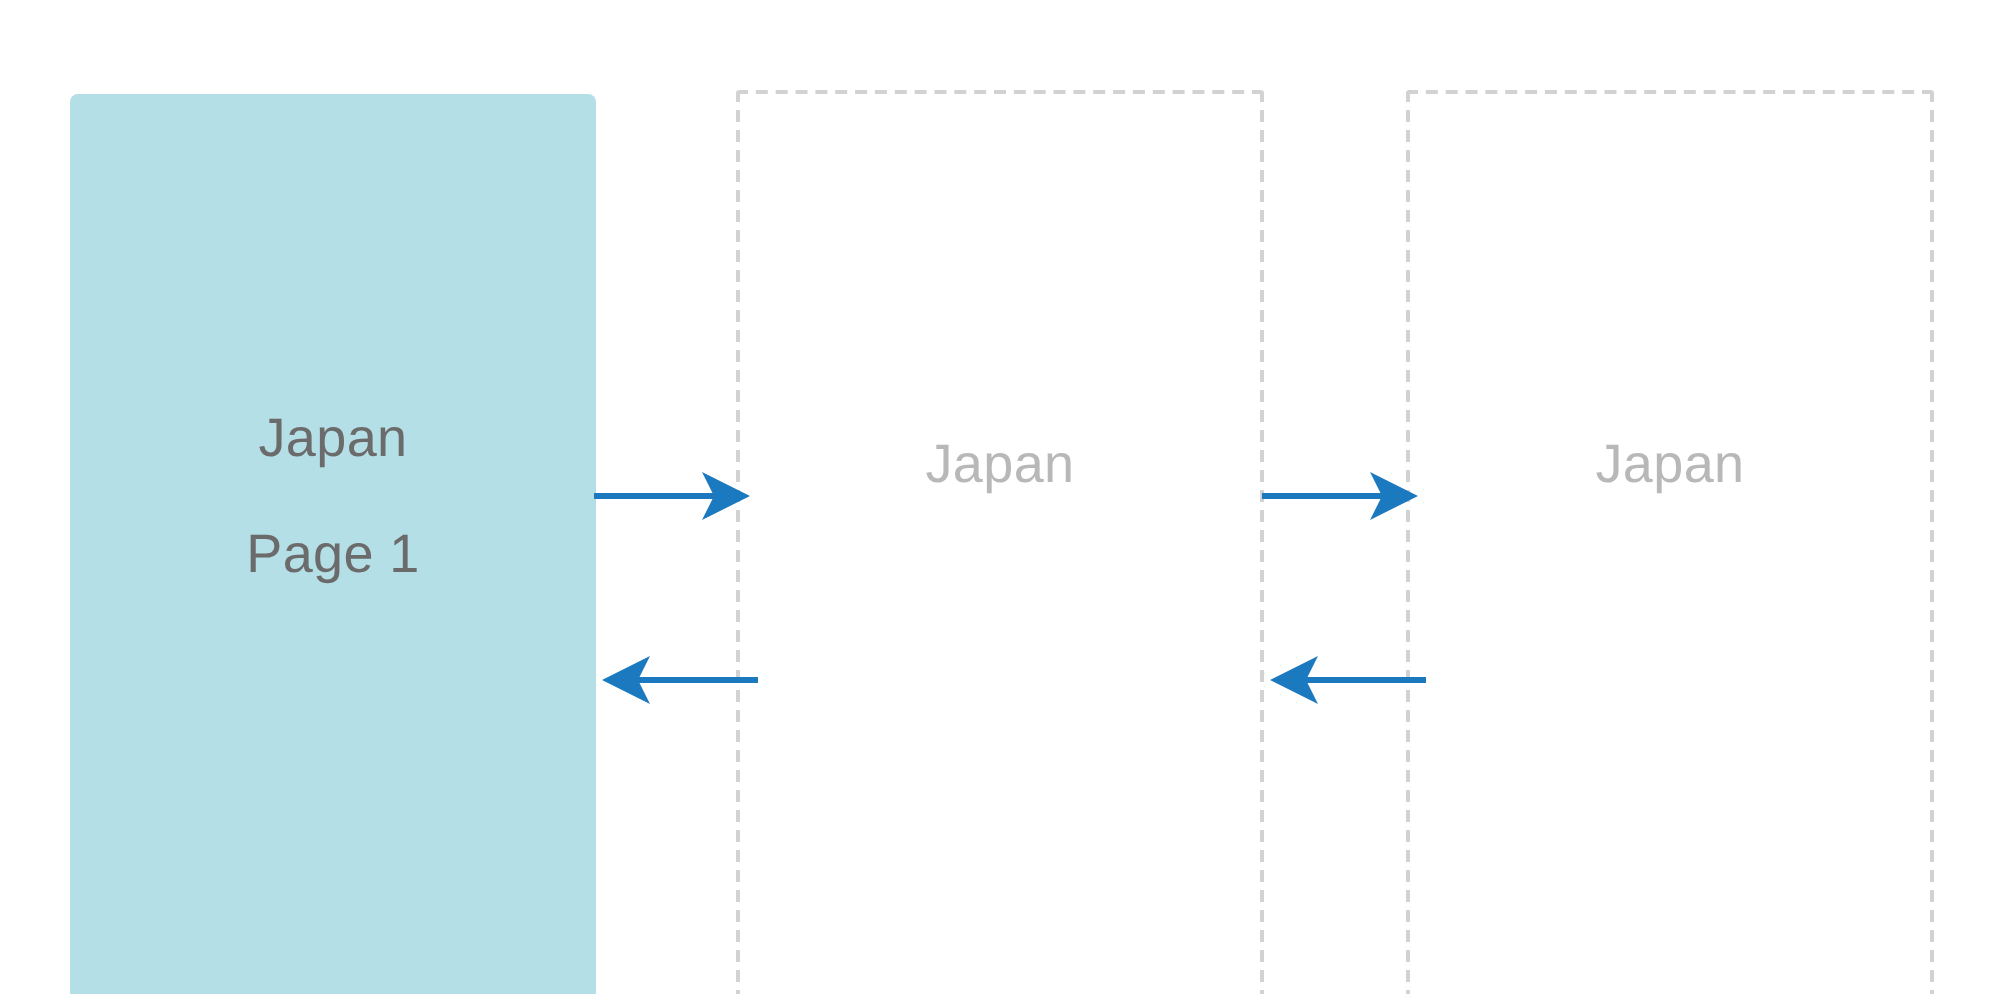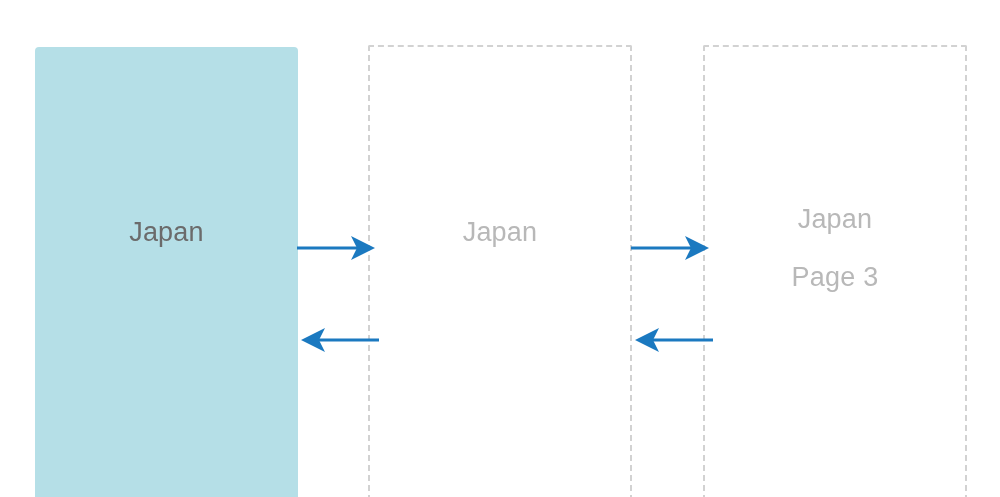--- a/index.html
+++ b/index.html
@@ -87,33 +87,33 @@
   }
 </style>
 </head>
 <body>
 
 <div id="diagram-canvas">
 
   <div class="page-box active" style="left:35px; top:19px; width:263px; height:462px;">
     <div class="page-text-stack">
       <span class="page-title">Japan</span>
+      <span class="page-subtitle">Page 1</span>
     </div>
   </div>
 
   <div class="page-box inactive" style="left:368px; top:17px; width:264px; height:466px;">
     <div class="page-text-stack">
       <span class="page-title">Japan</span>
     </div>
   </div>
 
   <div class="page-box inactive" style="left:703px; top:17px; width:264px; height:466px;">
     <div class="page-text-stack">
       <span class="page-title">Japan</span>
-      <span class="page-subtitle">Page 3</span>
     </div>
   </div>
 
   <svg class="arrow-svg" style="left:297px; top:232px;" width="82" height="32" viewBox="0 0 82 32">
     <line x1="0" y1="16" x2="64" y2="16" stroke="#1b79c0" stroke-width="3"></line>
     <path d="M 78 16 L 54 4 L 60 16 L 54 28 Z" fill="#1b79c0"></path>
   </svg>
 
   <svg class="arrow-svg" style="left:297px; top:324px;" width="82" height="32" viewBox="0 0 82 32">
     <line x1="18" y1="16" x2="82" y2="16" stroke="#1b79c0" stroke-width="3"></line>

